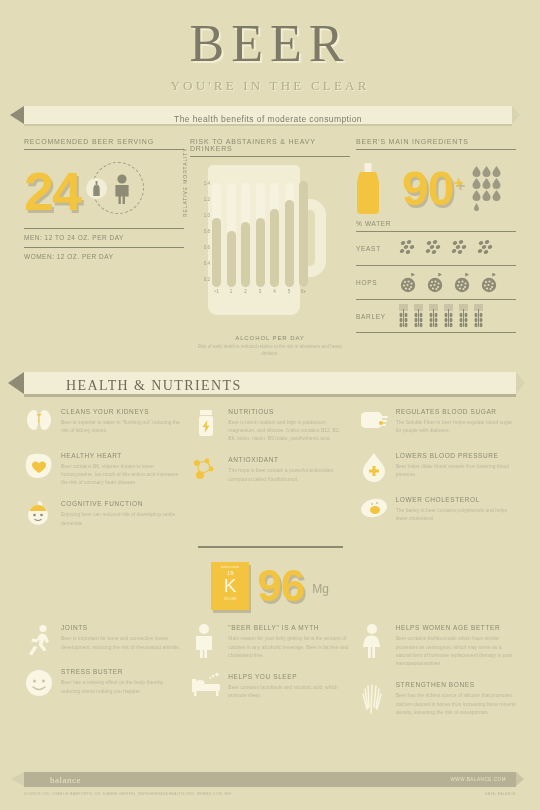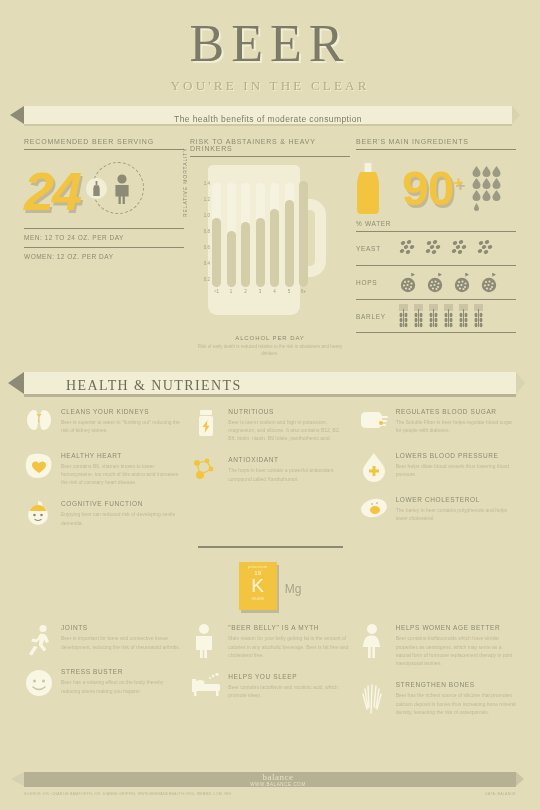--- a/index.html
+++ b/index.html
@@ -74,21 +74,20 @@
     padding-bottom: 4px; border-bottom: 1.5px solid #8d8a72;
   }
 
   
   .serve-row { display: flex; align-items: center; margin-top: 10px; height: 62px; }
   .serve-num {
     font-family: "Liberation Sans", sans-serif;
     font-size: 54px; font-weight: 700; color: #f2c43f;
     line-height: 1; letter-spacing: -2px;
     text-shadow: 2px 3px 0 #bfb99a;
-    font-style: italic;
   }
   .serve-icons { position: relative; margin-left: 6px; width: 58px; height: 58px; }
   .dashring {
     position: absolute; right: 0; top: 0; width: 52px; height: 52px;
     border: 1.2px dashed #9d9a84; border-radius: 50%;
   }
   .bottle-badge {
     position: absolute; left: 0; top: 16px; width: 21px; height: 21px;
     background: #f2eed6; border-radius: 50%;
     display: flex; align-items: center; justify-content: center;
@@ -185,21 +184,20 @@
     letter-spacing: -1px; text-shadow: 2px 3px 0 #bfb99a;
   }
   .kmg { font-size: 12px; color: #a8a389; align-self: flex-start; margin-top: 20px; }
 
   
   .footer { position: absolute; left: 0; bottom: 14px; width: 100%; }
   .foot-bar {
     margin: 0 24px; height: 15px; background: #b6b094; position: relative;
     display: flex; align-items: center; justify-content: space-between;
     padding: 0 10px 0 26px;
-    flex-direction: column;
   }
   .foot-bar::before {
     content: ""; position: absolute; left: -13px; top: 0;
     border-top: 7.5px solid transparent; border-bottom: 7.5px solid transparent;
     border-right: 13px solid #d6d1b0;
   }
   .foot-bar::after {
     content: ""; position: absolute; right: -8px; top: 0;
     border-top: 7.5px solid transparent; border-bottom: 7.5px solid transparent;
     border-left: 8px solid #cac4a4;
@@ -694,20 +692,21 @@
 
   <div class="divider"></div>
 
   <div class="kfeature">
     <div class="kcard">
       <div class="kcard-n1">potassium</div>
       <div class="kcard-n2">19</div>
       <div class="kcard-sym">K</div>
       <div class="kcard-n3">39.098</div>
     </div>
+    <span class="k96">96</span>
     <span class="kmg">Mg</span>
   </div>
 
 
   <div class="grid">
     <div class="col">
       <div class="item">
         <div class="item-ico">
           <svg width="28" height="32" viewBox="0 0 28 32">
               <g fill="#faf6e4">

